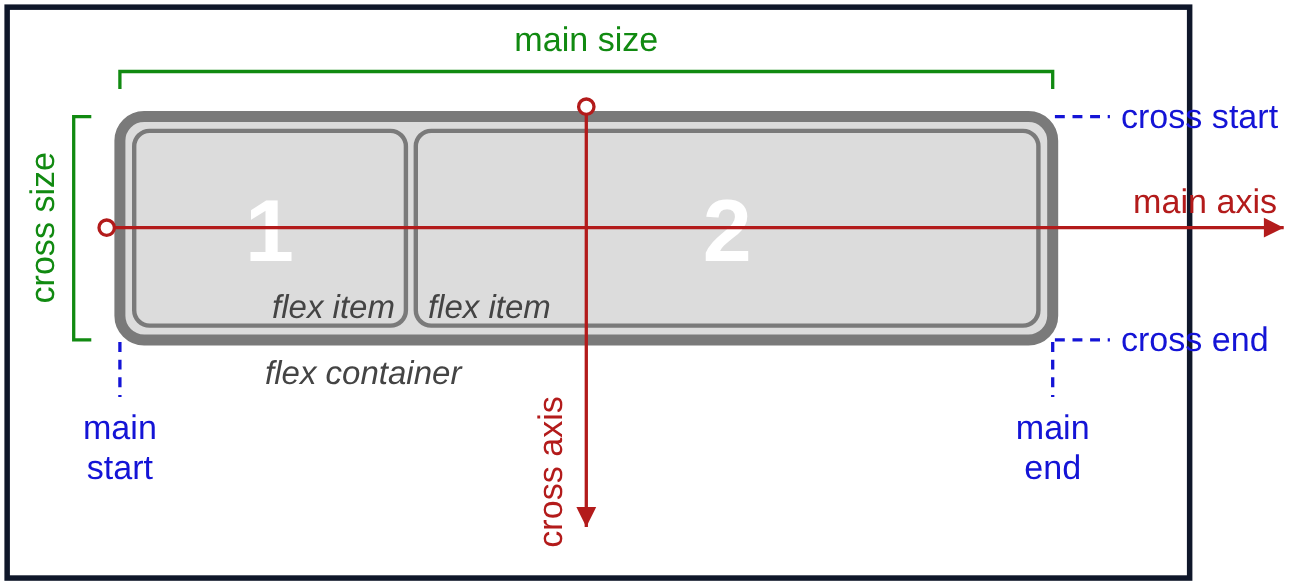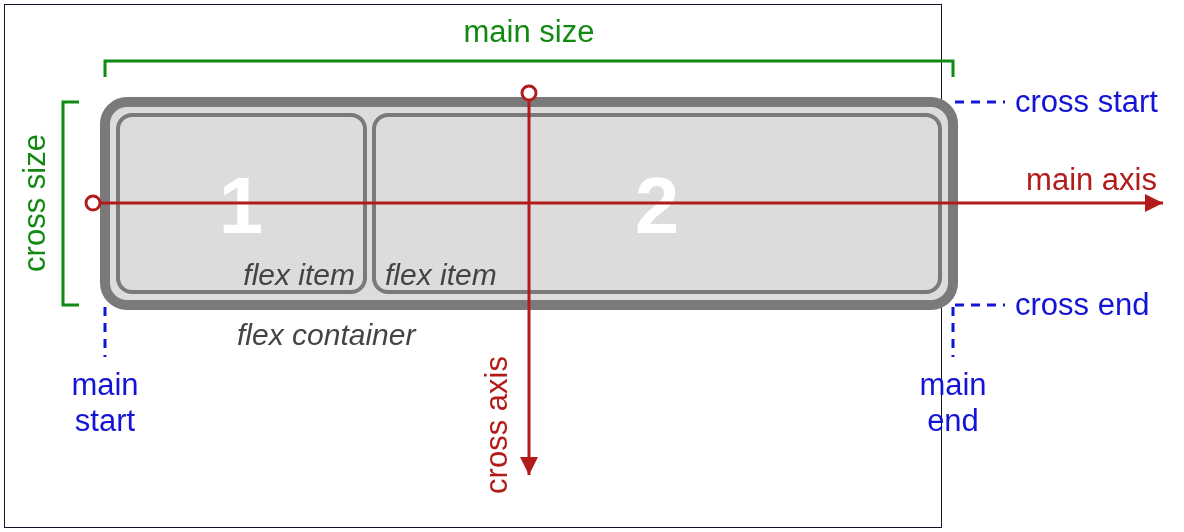--- a/index.html
+++ b/index.html
@@ -7,23 +7,23 @@
     padding: 0;
     width: 1184px;
     height: 532px;
     background: #fff;
     font-family: "Helvetica Neue", Helvetica, Arial, sans-serif;
   }
   .frame {
     position: absolute;
     left: 4px;
     top: 4px;
-    width: 938px;
+    width: 1080px;
     height: 524px;
-    border: 1px solid #0f172a;
+    border: 5px solid #0f172a;
     box-sizing: border-box;
   }
   svg { display: block; }
   .lbl {
     font-size: 30px;
     fill: #444;
     font-style: italic;
   }
   .big {
     font-size: 80px;

